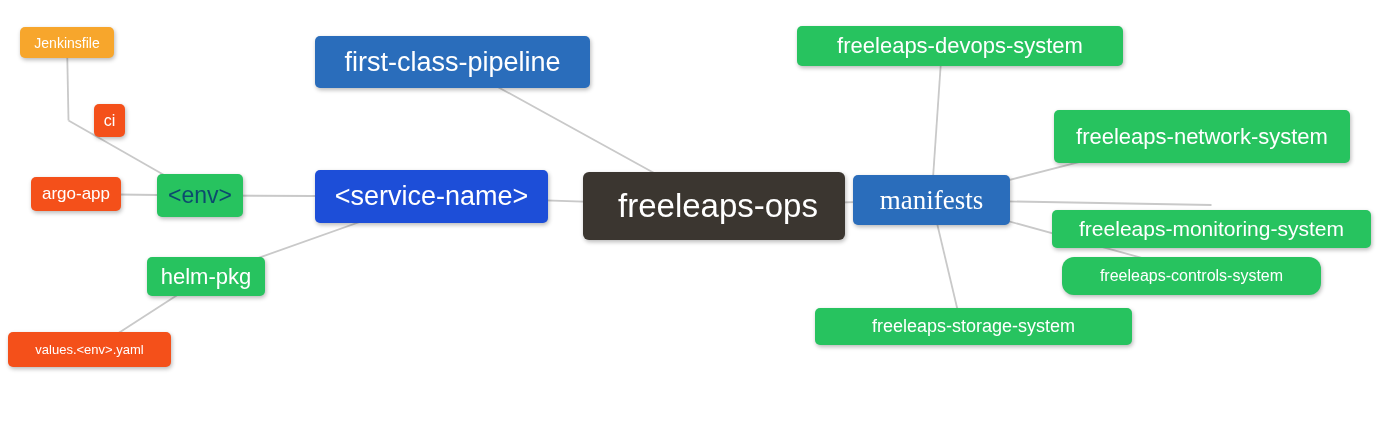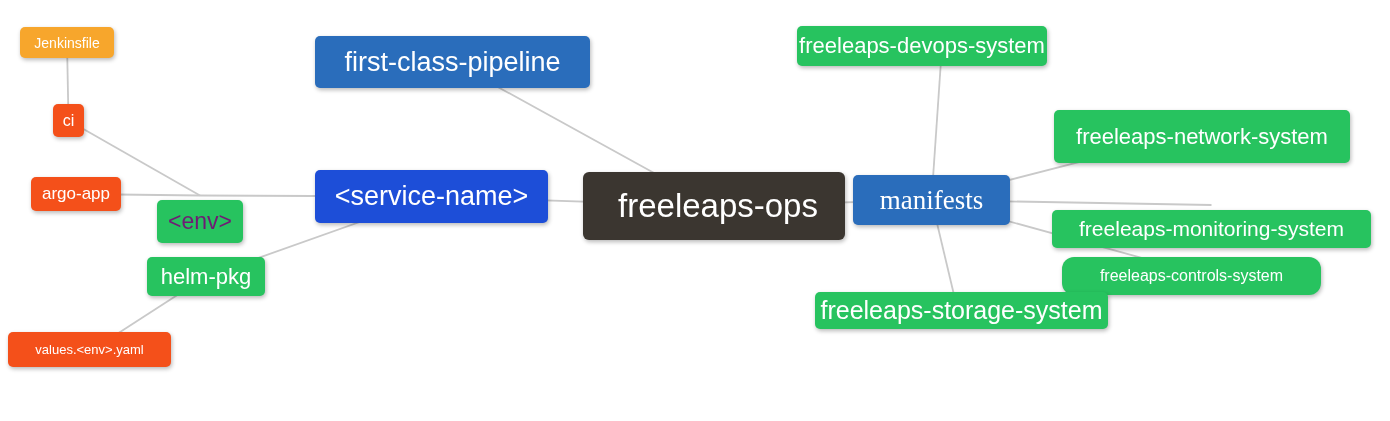--- a/index.html
+++ b/index.html
@@ -40,25 +40,25 @@
   .pos-freeleaps-ops        { left: 583px;  top: 172px; width: 262px; height: 68px; font-size: 33px; border-radius: 6px; padding-left: 8px; }
   .pos-first-class-pipeline { left: 315px;  top: 36px;  width: 275px; height: 52px; font-size: 27px; }
   .pos-service-name         { left: 315px;  top: 170px; width: 233px; height: 53px; font-size: 27px; }
   .pos-manifests            { left: 853px;  top: 175px; width: 157px; height: 50px; font-size: 27px; }
   .pos-env                  { left: 157px;  top: 174px; width: 86px;  height: 43px; font-size: 23px; }
   .pos-helm-pkg             { left: 147px;  top: 257px; width: 118px; height: 39px; font-size: 22px; }
   .pos-argo-app             { left: 31px;   top: 177px; width: 90px;  height: 34px; font-size: 17px; }
   .pos-ci                   { left: 53px;   top: 104px; width: 31px;  height: 33px; font-size: 16px; }
   .pos-jenkinsfile          { left: 20px;   top: 27px;  width: 94px;  height: 31px; font-size: 14px; }
   .pos-values-env-yaml      { left: 8px;    top: 332px; width: 163px; height: 35px; font-size: 13px; }
-  .pos-devops-system        { left: 797px;  top: 26px;  width: 250px; height: 40px; font-size: 22px; }
+  .pos-devops-system        { left: 797px;  top: 26px;  width: 326px; height: 40px; font-size: 22px; }
   .pos-network-system       { left: 1054px; top: 110px; width: 296px; height: 53px; font-size: 22px; }
   .pos-monitoring-system    { left: 1052px; top: 186px; width: 319px; height: 38px; font-size: 21px; margin-top: 24px; }
   .pos-controls-system      { left: 1062px; top: 257px; width: 259px; height: 38px; font-size: 16px; border-radius: 12px; }
-  .pos-storage-system       { left: 815px;  top: 292px; width: 293px; height: 37px; font-size: 25px; }
+  .pos-storage-system       { left: 815px;  top: 308px; width: 317px; height: 37px; font-size: 18px; }
 </style>
 </head>
 <body>
 
 <div class="canvas">
 
   <svg class="edge-layer" width="1390" height="421" viewBox="0 0 1390 421">
       <line x1="67" y1="42.5" x2="68.5" y2="120.5" stroke="#c9c9c9" stroke-width="1.8"></line>
       <line x1="68.5" y1="120.5" x2="200" y2="195.5" stroke="#c9c9c9" stroke-width="1.8"></line>
       <line x1="76" y1="194" x2="200" y2="195.5" stroke="#c9c9c9" stroke-width="1.8"></line>
@@ -76,27 +76,27 @@
     </svg>
 
   <div class="node pos-freeleaps-ops" style="background: rgb(59, 54, 48); color: rgb(255, 255, 255);">freeleaps-ops</div>
 
   <div class="node pos-first-class-pipeline" style="background: rgb(42, 109, 187); color: rgb(255, 255, 255);">first-class-pipeline</div>
 
   <div class="node pos-service-name" style="background: #1d4ed8; color: rgb(255, 255, 255);">&lt;service-name&gt;</div>
 
   <div class="node pos-manifests" style="background: rgb(42, 109, 187); color: rgb(255, 255, 255); font-family: Liberation Serif, serif;">manifests</div>
 
-  <div class="node pos-env" style="background: rgb(39, 195, 95); color: #701a75; margin-top: 26px;">&lt;env&gt;</div>
+  <div class="node pos-env" style="background: rgb(39, 195, 95); color: #0c4a6e;">&lt;env&gt;</div>
 
   <div class="node pos-helm-pkg" style="background: rgb(39, 195, 95); color: rgb(255, 255, 255);">helm-pkg</div>
 
   <div class="node pos-argo-app" style="background: rgb(244, 80, 26); color: rgb(255, 255, 255);">argo-app</div>
 
-  <div class="node pos-ci" style="background: rgb(244, 80, 26); color: rgb(255, 255, 255);">ci</div>
+  <div class="node pos-ci" style="background: rgb(244, 80, 26); color: rgb(255, 255, 255); margin-left: 41px;">ci</div>
 
   <div class="node pos-jenkinsfile" style="background: rgb(247, 166, 44); color: rgb(255, 255, 255);">Jenkinsfile</div>
 
   <div class="node pos-values-env-yaml" style="background: rgb(244, 80, 26); color: rgb(255, 255, 255);">values.&lt;env&gt;.yaml</div>
 
   <div class="node pos-devops-system" style="background: rgb(39, 195, 95); color: rgb(255, 255, 255);">freeleaps-devops-system</div>
 
   <div class="node pos-network-system" style="background: rgb(39, 195, 95); color: rgb(255, 255, 255);">freeleaps-network-system</div>
 
   <div class="node pos-monitoring-system" style="background: rgb(39, 195, 95); color: rgb(255, 255, 255);">freeleaps-monitoring-system</div>

